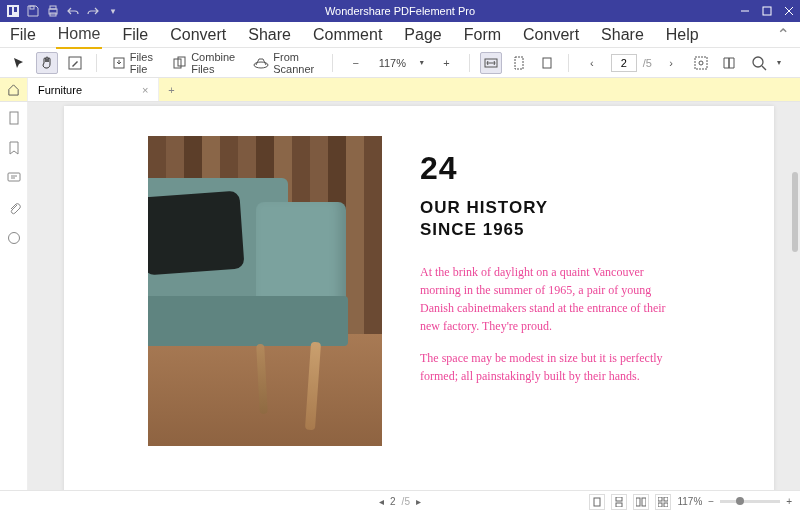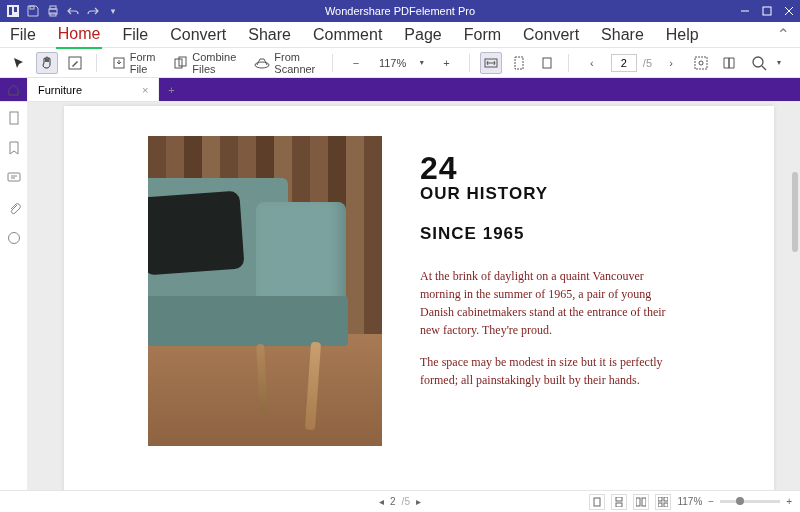--- a/index.html
+++ b/index.html
@@ -5,33 +5,33 @@
   * { box-sizing: border-box; margin: 0; padding: 0; font-family: "Segoe UI", Arial, sans-serif; }
   body { width: 800px; height: 512px; overflow: hidden; background: #f5f5f5; display: flex; flex-direction: column; }
   .titlebar { height: 22px; background: #3b3f9e; color: #fff; display: flex; align-items: center; font-size: 11px; position: relative; }
   .titlebar .left-icons { display: flex; align-items: center; gap: 6px; padding-left: 6px; }
   .titlebar .title { position: absolute; left: 0; right: 0; text-align: center; pointer-events: none; }
   .titlebar .win-controls { position: absolute; right: 0; display: flex; }
   .titlebar .win-btn { width: 22px; height: 22px; display: flex; align-items: center; justify-content: center; cursor: pointer; }
   .tb-icon { width: 14px; height: 14px; display: inline-flex; align-items: center; justify-content: center; color: #ccd; }
   .menubar { height: 26px; background: #fff; display: flex; align-items: center; padding: 0 8px; gap: 18px; font-size: 16px; color: #333; border-bottom: 1px solid #e5e5e5; position: relative; }
   .menubar .menu-item { cursor: pointer; padding: 4px 2px; }
-  .menubar .menu-item.active { color: #b91c1c; border-bottom: 2px solid #22c55e; }
+  .menubar .menu-item.active { color: #404040; border-bottom: 2px solid #eab308; }
   .menubar .collapse { position: absolute; right: 10px; color: #888; cursor: pointer; }
   .toolbar { height: 30px; background: #fff; display: flex; align-items: center; padding: 0 8px; gap: 6px; font-size: 11px; color: #444; border-bottom: 1px solid #e5e5e5; }
   .toolbar .tbtn { display: flex; align-items: center; gap: 4px; padding: 3px 5px; cursor: pointer; border-radius: 2px; }
   .toolbar .ticon { width: 16px; height: 16px; display: inline-flex; align-items: center; justify-content: center; color: #555; }
   .toolbar .sep { width: 1px; height: 18px; background: #e0e0e0; margin: 0 4px; }
   .toolbar .zoom-val { padding: 0 4px; }
   .toolbar input.page-inp { width: 26px; height: 18px; font-size: 11px; text-align: center; border: 1px solid #ccc; }
   .toolbar .pagecount { color: #999; font-size: 11px; }
   .toolbar .tbtn.iconbox { border: 1px solid transparent; padding: 2px; }
   .toolbar .tbtn.iconbox.active { background: #e8e8f2; border: 1px solid #bbc; }
   .toolbar .right { margin-left: auto; display: flex; align-items: center; gap: 6px; }
-  .tabbar { height: 24px; background: #4c1d95; display: flex; align-items: stretch; border-bottom: 1px solid #e5e5e5; font-size: 11px; }
+  .tabbar { height: 24px; background: #fef9c3; display: flex; align-items: stretch; border-bottom: 1px solid #e5e5e5; font-size: 11px; }
   .tabbar .home-icon { width: 28px; display: flex; align-items: center; justify-content: center; color: #555; cursor: pointer; border-right: 1px solid #eee; }
   .tabbar .tab { display: flex; align-items: center; padding: 0 10px; gap: 60px; background: #fff; border-right: 1px solid #eee; cursor: pointer; }
   .tabbar .tab .close { color: #999; cursor: pointer; }
   .tabbar .newtab { width: 24px; display: flex; align-items: center; justify-content: center; color: #888; cursor: pointer; }
   .workspace { flex: 1; display: flex; min-height: 0; }
   .sidebar { width: 28px; background: #fff; border-right: 1px solid #eee; display: flex; flex-direction: column; align-items: center; padding-top: 8px; gap: 14px; color: #888; }
   .sidebar .sicon { width: 16px; height: 16px; cursor: pointer; display:flex; align-items:center; justify-content:center;}
   .canvas-wrap { flex: 1; background: #ececec; overflow: hidden; position: relative; }
   .page { position: absolute; left: 36px; top: 4px; width: 710px; height: 480px; background: #fff; box-shadow: 0 0 4px rgba(0,0,0,.1); }
   .scrollbar-v { position: absolute; right: 2px; top: 70px; width: 6px; height: 80px; background: #c5c5c5; border-radius: 3px; }
@@ -40,22 +40,22 @@
   .floor { position:absolute; left:0; right:0; bottom:0; height:112px; background: linear-gradient(#a87a54,#8e6341); }
   .sofa-back { position:absolute; left:-10px; top:42px; width:150px; height:140px; background:#6f9490; border-radius:6px; }
   .sofa-arm { position:absolute; left:108px; top:66px; width:90px; height:120px; background:#7ba29e; border-radius:8px; box-shadow: inset -6px -6px 12px rgba(0,0,0,.15); }
   .sofa-seat { position:absolute; left:-10px; top:160px; width:210px; height:50px; background:#5f8480; border-radius:4px; }
   .cushion { position:absolute; left:-6px; top:58px; width:100px; height:78px; background:#1e2322; border-radius:10px; transform:rotate(-4deg); }
   .leg { position:absolute; left:160px; top:206px; width:10px; height:88px; background:linear-gradient(#caa06f,#a87a4d); border-radius:4px; transform:rotate(4deg);}
   .leg2 { position:absolute; left:110px; top:208px; width:8px; height:70px; background:linear-gradient(#b58c5d,#8e6a41); border-radius:4px; transform:rotate(-3deg); opacity:.85;}
   .doc-text { position: absolute; left: 356px; top: 46px; width: 250px; font-family: Georgia, 'Times New Roman', serif; color:#111;}
   .doc-text .pnum { font: 700 32px/1 Arial, sans-serif; letter-spacing:1px; }
   .doc-text .htitle { }
-  .doc-text .htitle { font: 700 17px/1.2 Arial, sans-serif; margin-top:0; letter-spacing:1px; }
-  .doc-text .para { font: 400 12px/1.5 Georgia, serif; margin-top:22px; color:#7f1d1d;}
+  .doc-text .htitle { font: 700 17px/1.2 Arial, sans-serif; margin-top:14px; letter-spacing:1px; }
+  .doc-text .para { font: 400 12px/1.5 Georgia, serif; margin-top:22px; color:#ec4899;}
   .doc-text .para2 { margin-top:14px; }
   .statusbar { height: 22px; background: #fff; border-top: 1px solid #e5e5e5; display: flex; align-items: center; font-size: 10px; color: #666; padding: 0 8px; gap: 8px; }
   .statusbar .center { position:absolute; left:50%; transform:translateX(-50%); display:flex; align-items:center; gap:6px;}
   .statusbar .right { margin-left:auto; display:flex; align-items:center; gap:6px;}
   .statusbar .vbtn { width:16px; height:16px; border:1px solid #ddd; display:inline-flex; align-items:center; justify-content:center; cursor:pointer; font-size:9px; color:#666;}
   .statusbar .slider { width:60px; height:3px; background:#ddd; position:relative; }
   .statusbar .slider .knob{ position:absolute; left:16px; top:-3px; width:8px; height:8px; border-radius:50%; background:#888;}
   svg { display:block; }
 </style>
 </head>
@@ -155,21 +155,21 @@
       </span>
     </div>
   <div class="sep"></div>
   <div class="tbtn">
       <span class="ticon">
         <svg width="14" height="14" viewBox="0 0 14 14">
           <rect x="2" y="2" width="10" height="10" fill="none" stroke="#555"></rect>
           <path d="M7 4v4m-2-2l2 2 2-2" fill="none" stroke="#555"></path>
         </svg>
       </span>
-      <span>Form File</span>
+      <span>Files File</span>
     </div>
   <div class="tbtn">
       <span class="ticon">
         <svg width="14" height="14" viewBox="0 0 14 14">
           <rect x="1" y="3" width="7" height="9" fill="none" stroke="#555"></rect>
           <rect x="5" y="1" width="7" height="9" fill="none" stroke="#555"></rect>
         </svg>
       </span>
       <span>Combine Files</span>
     </div>
@@ -302,21 +302,21 @@
         <div class="sofa-back"></div>
           <div class="cushion"></div>
           <div class="sofa-arm"></div>
           <div class="sofa-seat"></div>
         <div class="leg2"></div>
           <div class="leg"></div>
       </div>
       <div class="doc-text">
         <div class="pnum">24</div>
         <div class="htitle">OUR HISTORY</div>
-        <div class="htitle" style="margin-top:20px">SINCE 1965</div>
+        <div class="htitle" style="margin-top:2px">SINCE 1965</div>
         <div class="para">At the brink of daylight on a quaint Vancouver morning in the summer of 1965, a pair of young Danish cabinetmakers stand at the entrance of their new factory. They're proud.</div>
         <div class="para para2">The space may be modest in size but it is perfectly formed; all painstakingly built by their hands.</div>
       </div>
     </div>
     <div class="scrollbar-v"></div>
   </div>
 </div>
 
 <div class="statusbar">
   <div class="center">

